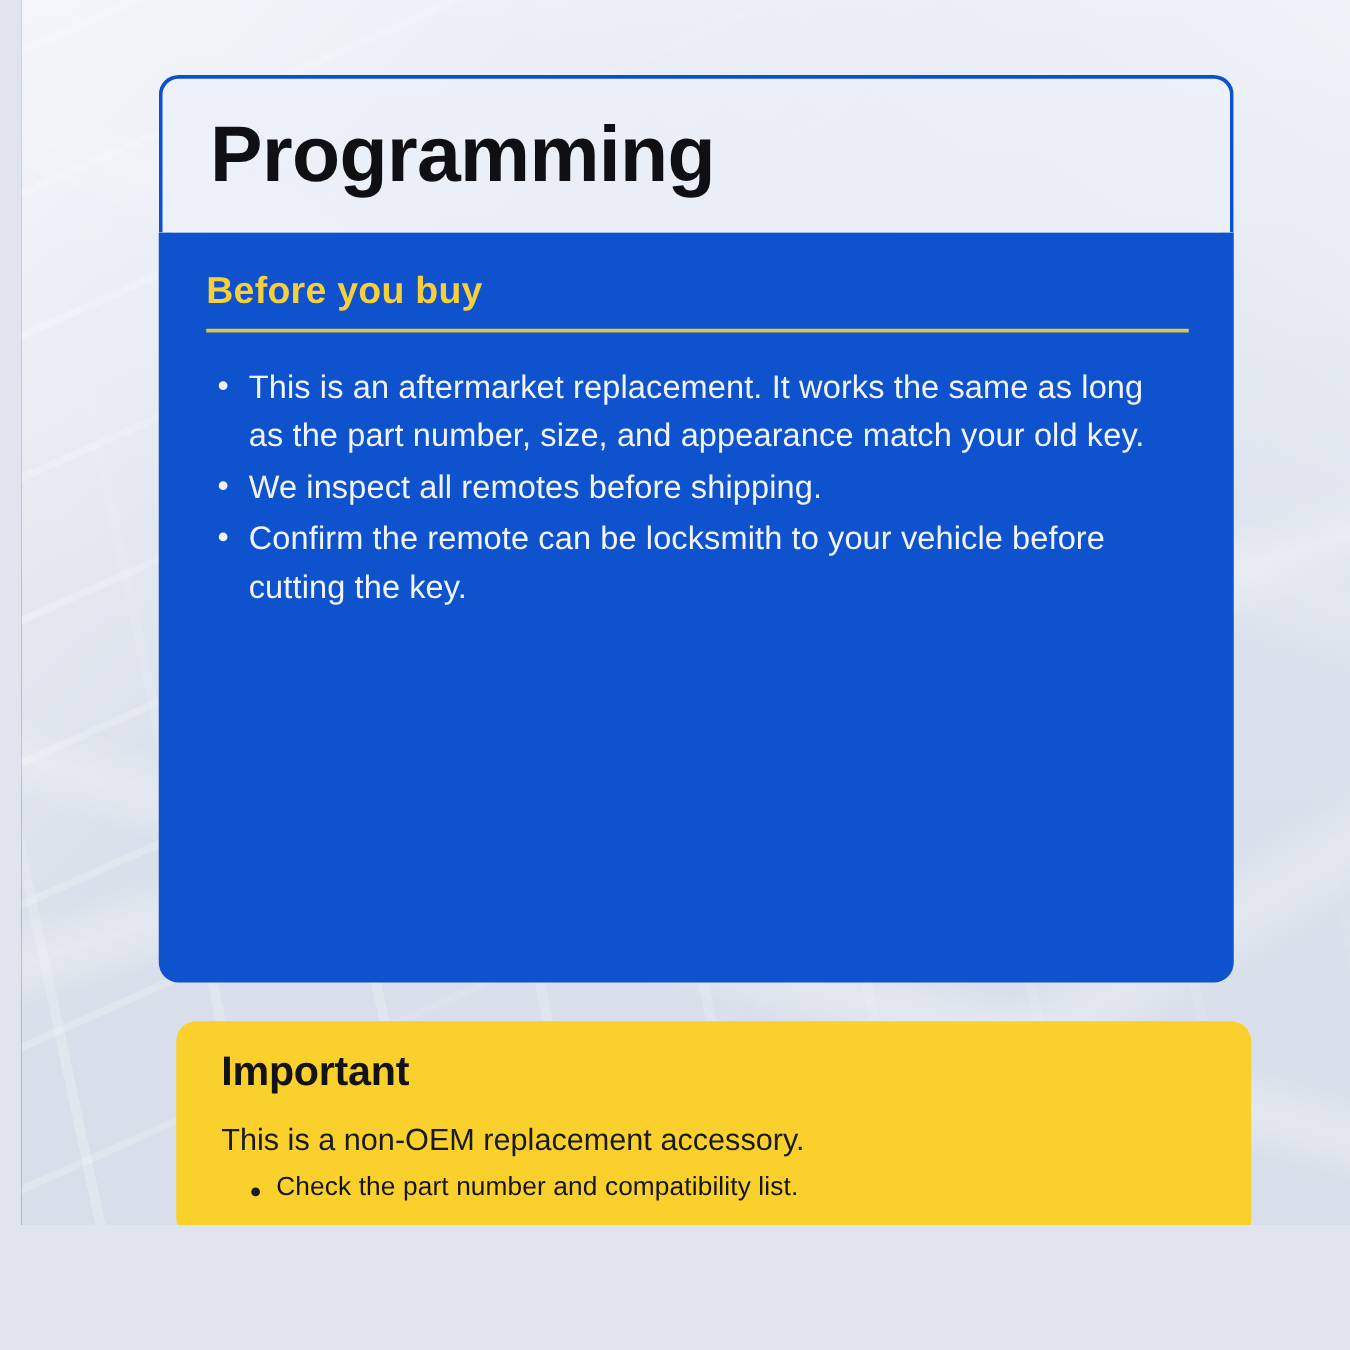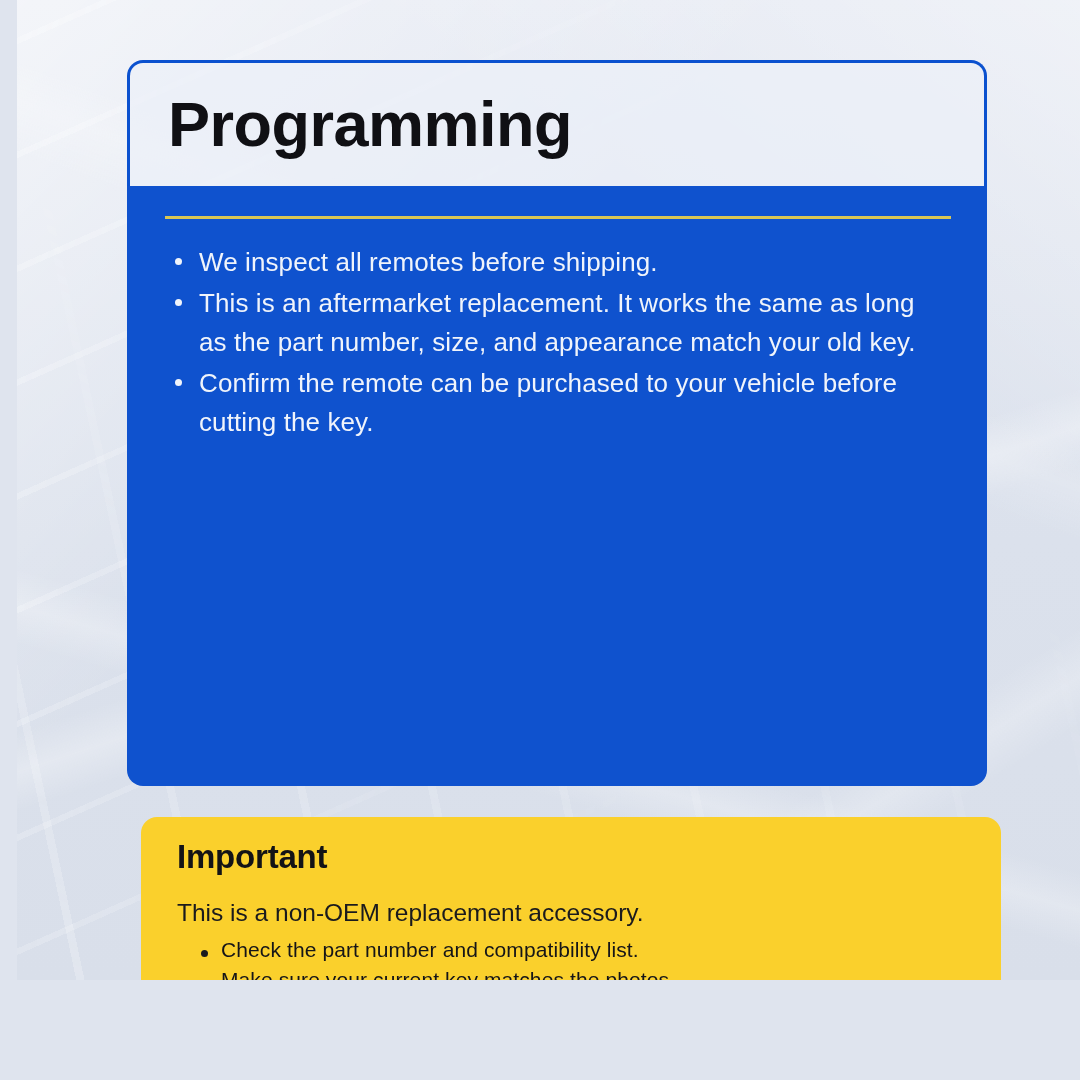--- a/index.html
+++ b/index.html
@@ -232,51 +232,51 @@
 
   <section class="prog-card">
 
     <div class="prog-header">
       <h1 class="prog-title">Programming</h1>
     </div>
 
     <div class="prog-body">
 
 
+      <h2 class="subhead">Before you buy</h2>
 
       <div class="divider"></div>
 
       <ul class="blue-list">
+        <li>
+          <span class="dot"></span>
+          <span>This is an aftermarket replacement. It works the same as long as the part number, size, and appearance match your old key.</span>
+        </li>
         <li>
           <span class="dot"></span>
           <span>We inspect all remotes before shipping.</span>
         </li>
         <li>
           <span class="dot"></span>
-          <span>This is an aftermarket replacement. It works the same as long as the part number, size, and appearance match your old key.</span>
-        </li>
-        <li>
-          <span class="dot"></span>
-          <span>Confirm the remote can be purchased to your vehicle before cutting the key.</span>
+          <span>Confirm the remote can be locksmith to your vehicle before cutting the key.</span>
         </li>
       </ul>
 
     </div>
   </section>
 
   <section class="important-card">
     <h2 class="important-title">Important</h2>
 
     <p class="important-lead">This is a non-OEM replacement accessory.</p>
 
     <ul class="yellow-list">
       <li>
         <span class="dot"></span>
         <span>Check the part number and compatibility list.</span>
       </li>
       <li>
         <span class="dot"></span>
-        <span>Make sure your current key matches the photos.</span>
       </li>
     </ul>
   </section>
 
 </div>
 
 </body></html>

